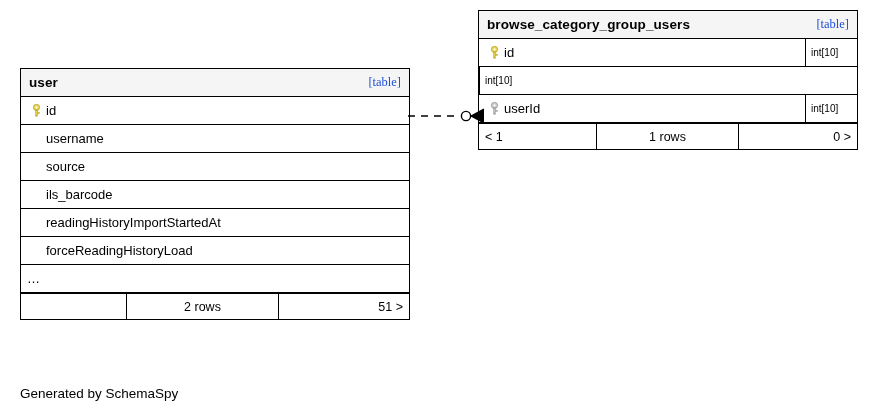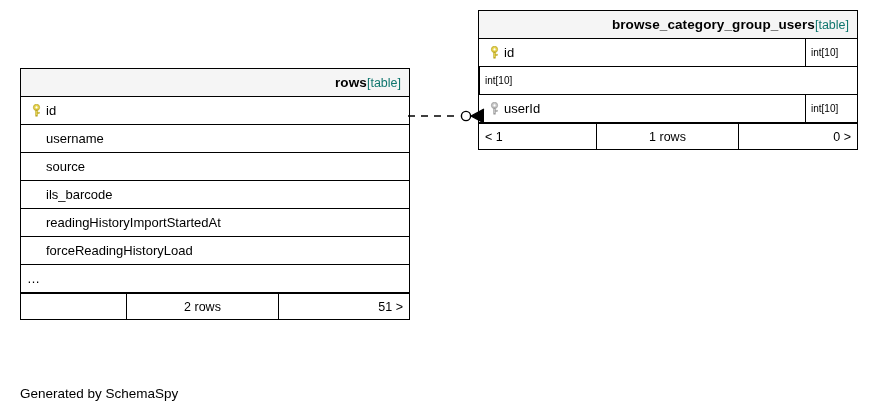--- a/index.html
+++ b/index.html
@@ -26,35 +26,36 @@
   .table-box {
     position: absolute;
     border: 1px solid #000000;
     background: #ffffff;
     box-sizing: border-box;
   }
 
   .table-header {
     display: flex;
     align-items: center;
-    justify-content: flex-end;
+    justify-content: space-between;
     background: #f5f5f5;
     border-bottom: 1px solid #000000;
     padding: 0 8px;
     height: 28px;
     box-sizing: border-box;
   }
   .table-title {
     font-weight: bold;
     font-size: 13.5px;
     letter-spacing: 0.1px;
   }
   .table-tag {
     font-size: 12.5px;
-    color: #0f766e;
+    color: #1d4ed8;
+    font-family: Liberation Serif, serif;
   }
 
   .row {
     display: flex;
     align-items: center;
     border-bottom: 1px solid #000000;
     height: 28px;
     box-sizing: border-box;
     background: #ffffff;
     gap: 48px;
@@ -164,21 +165,21 @@
     margin-top: 8px;
   }
 </style>
 </head>
 <body>
 
 <div class="diagram">
 
   <div class="table-box" id="user-table">
     <div class="table-header">
-      <span class="table-title">rows</span>
+      <span class="table-title">user</span>
       <span class="table-tag">[table]</span>
     </div>
 
     <div class="row">
       <div class="col-name">
         <span class="key-slot">
           <svg width="9" height="13" viewBox="0 0 9 13" aria-hidden="true">
             <circle cx="4.5" cy="3.4" r="3.1" fill="#e8d44d" stroke="#b9a62c" stroke-width="0.8"></circle>
             <circle cx="4.5" cy="3.4" r="1.1" fill="#ffffff"></circle>
             <rect x="3.7" y="5.8" width="1.7" height="6.4" fill="#e8d44d" stroke="#b9a62c" stroke-width="0.6"></rect>

